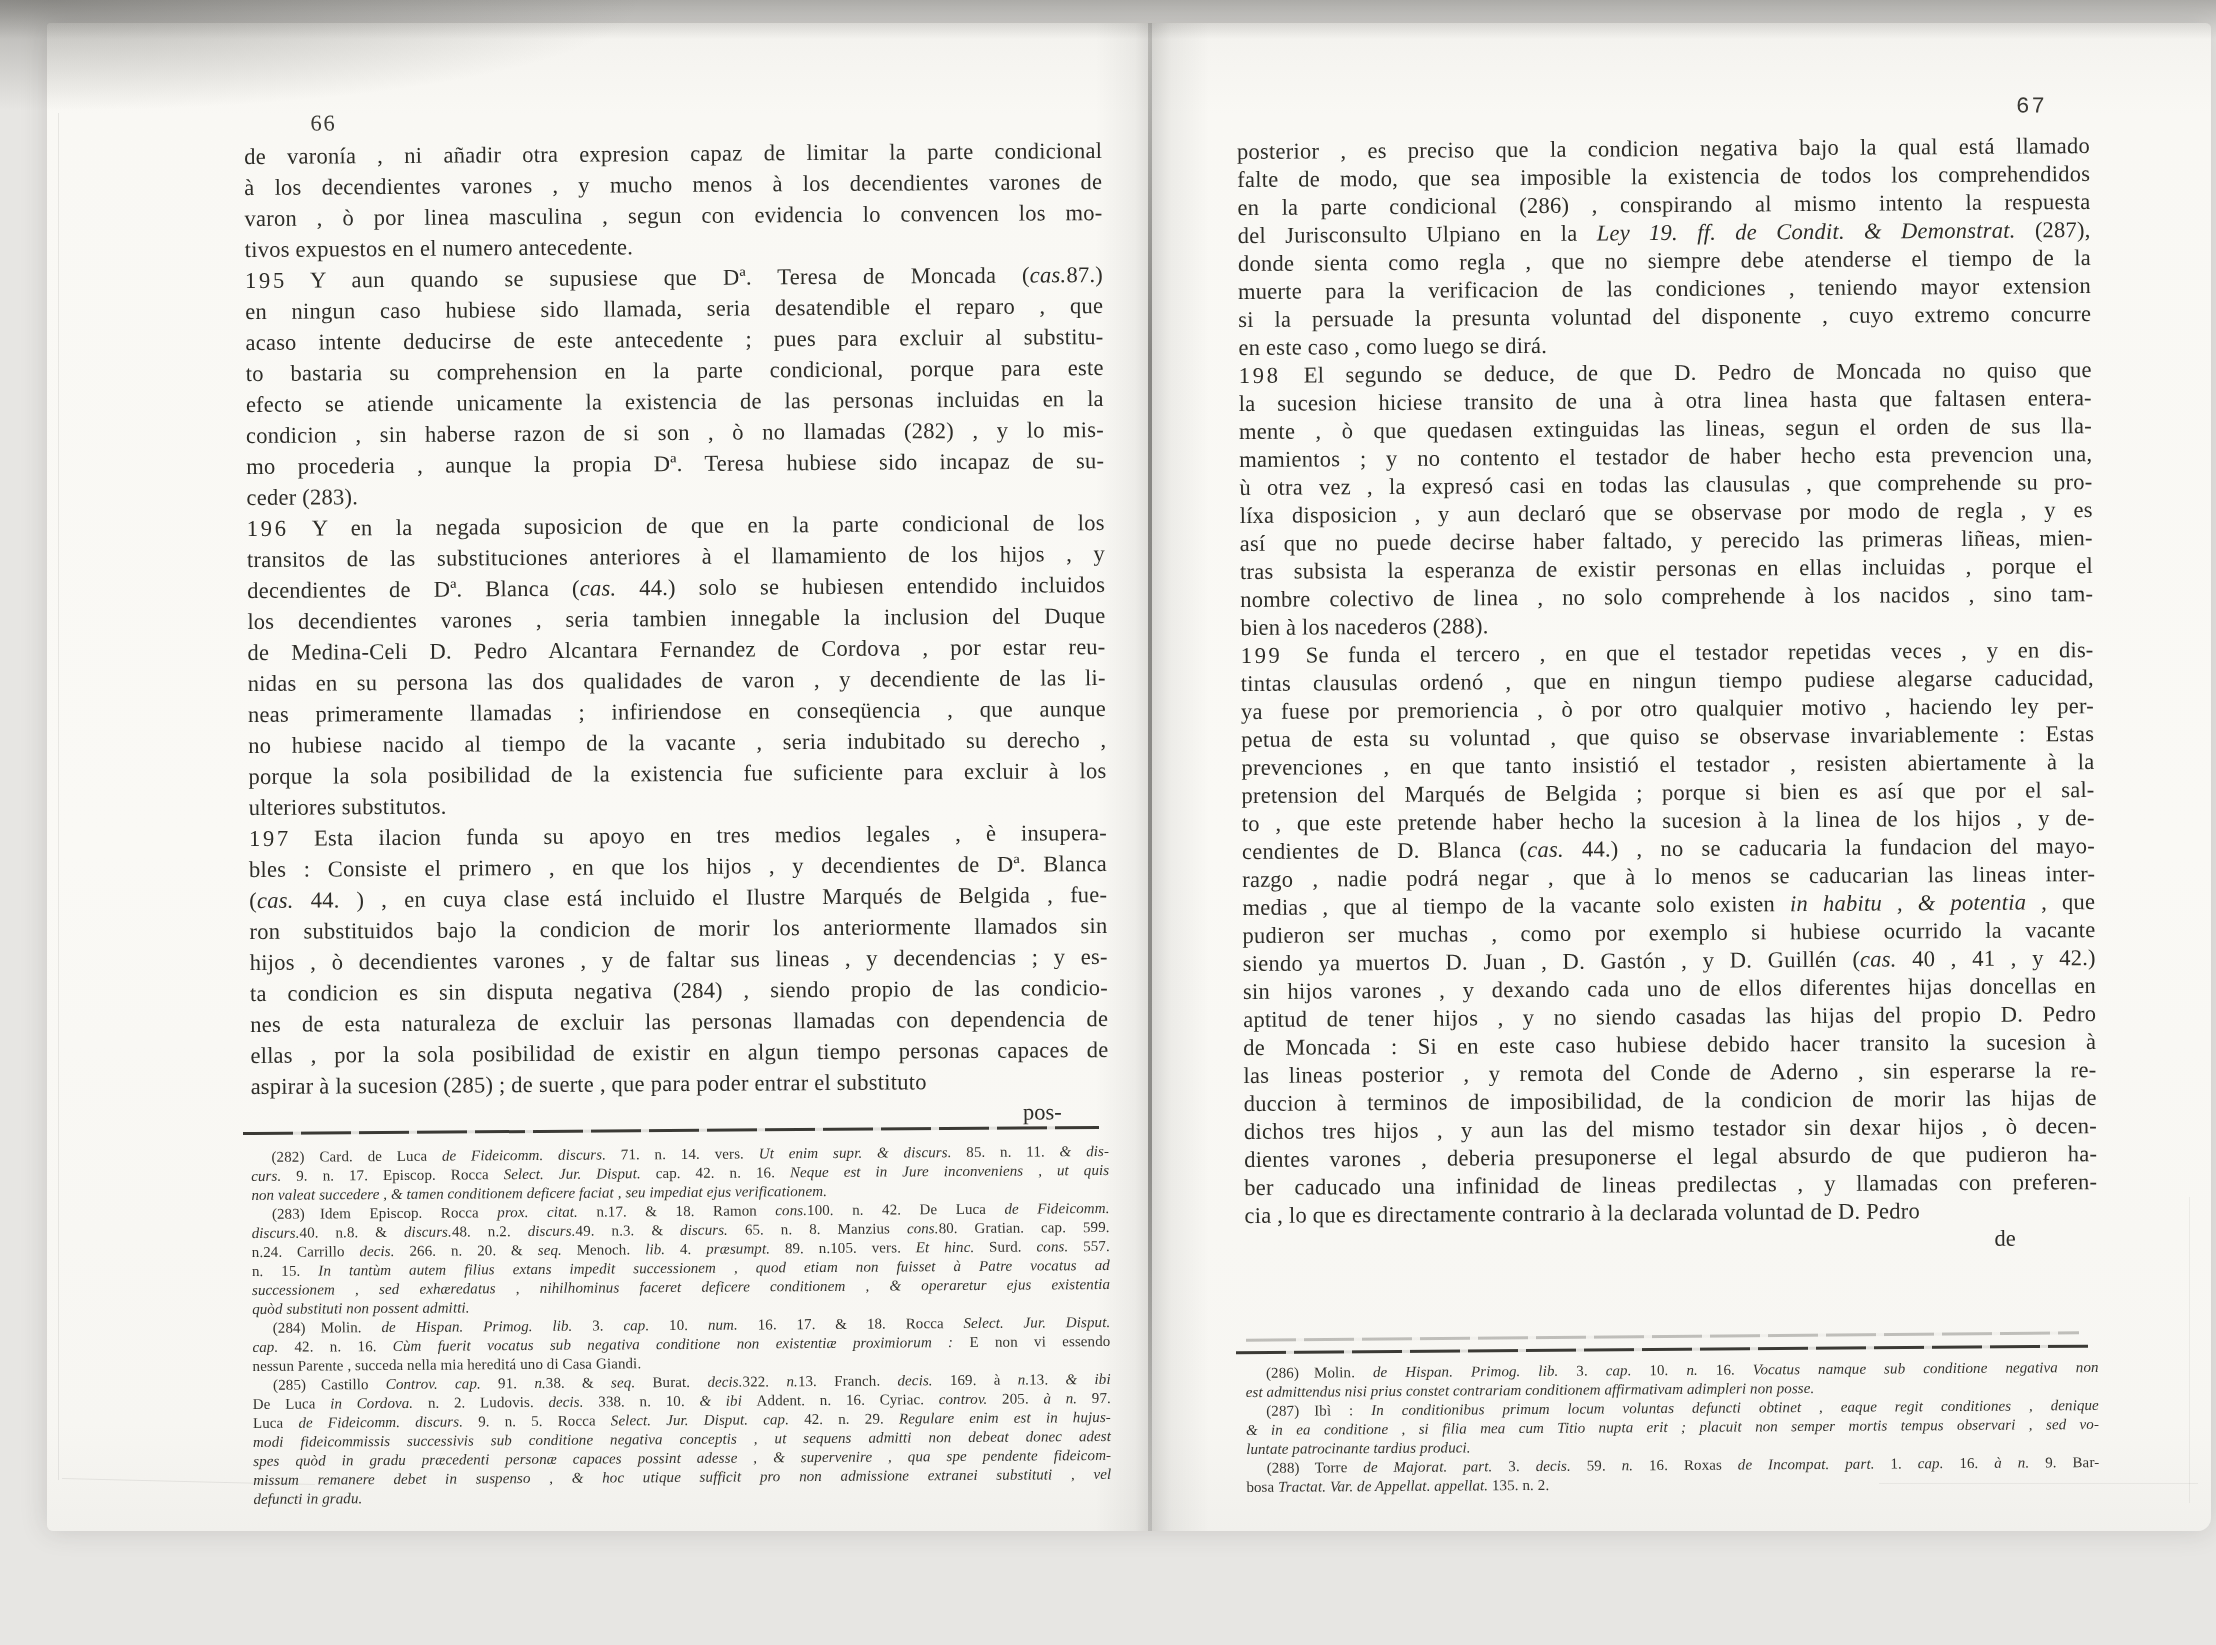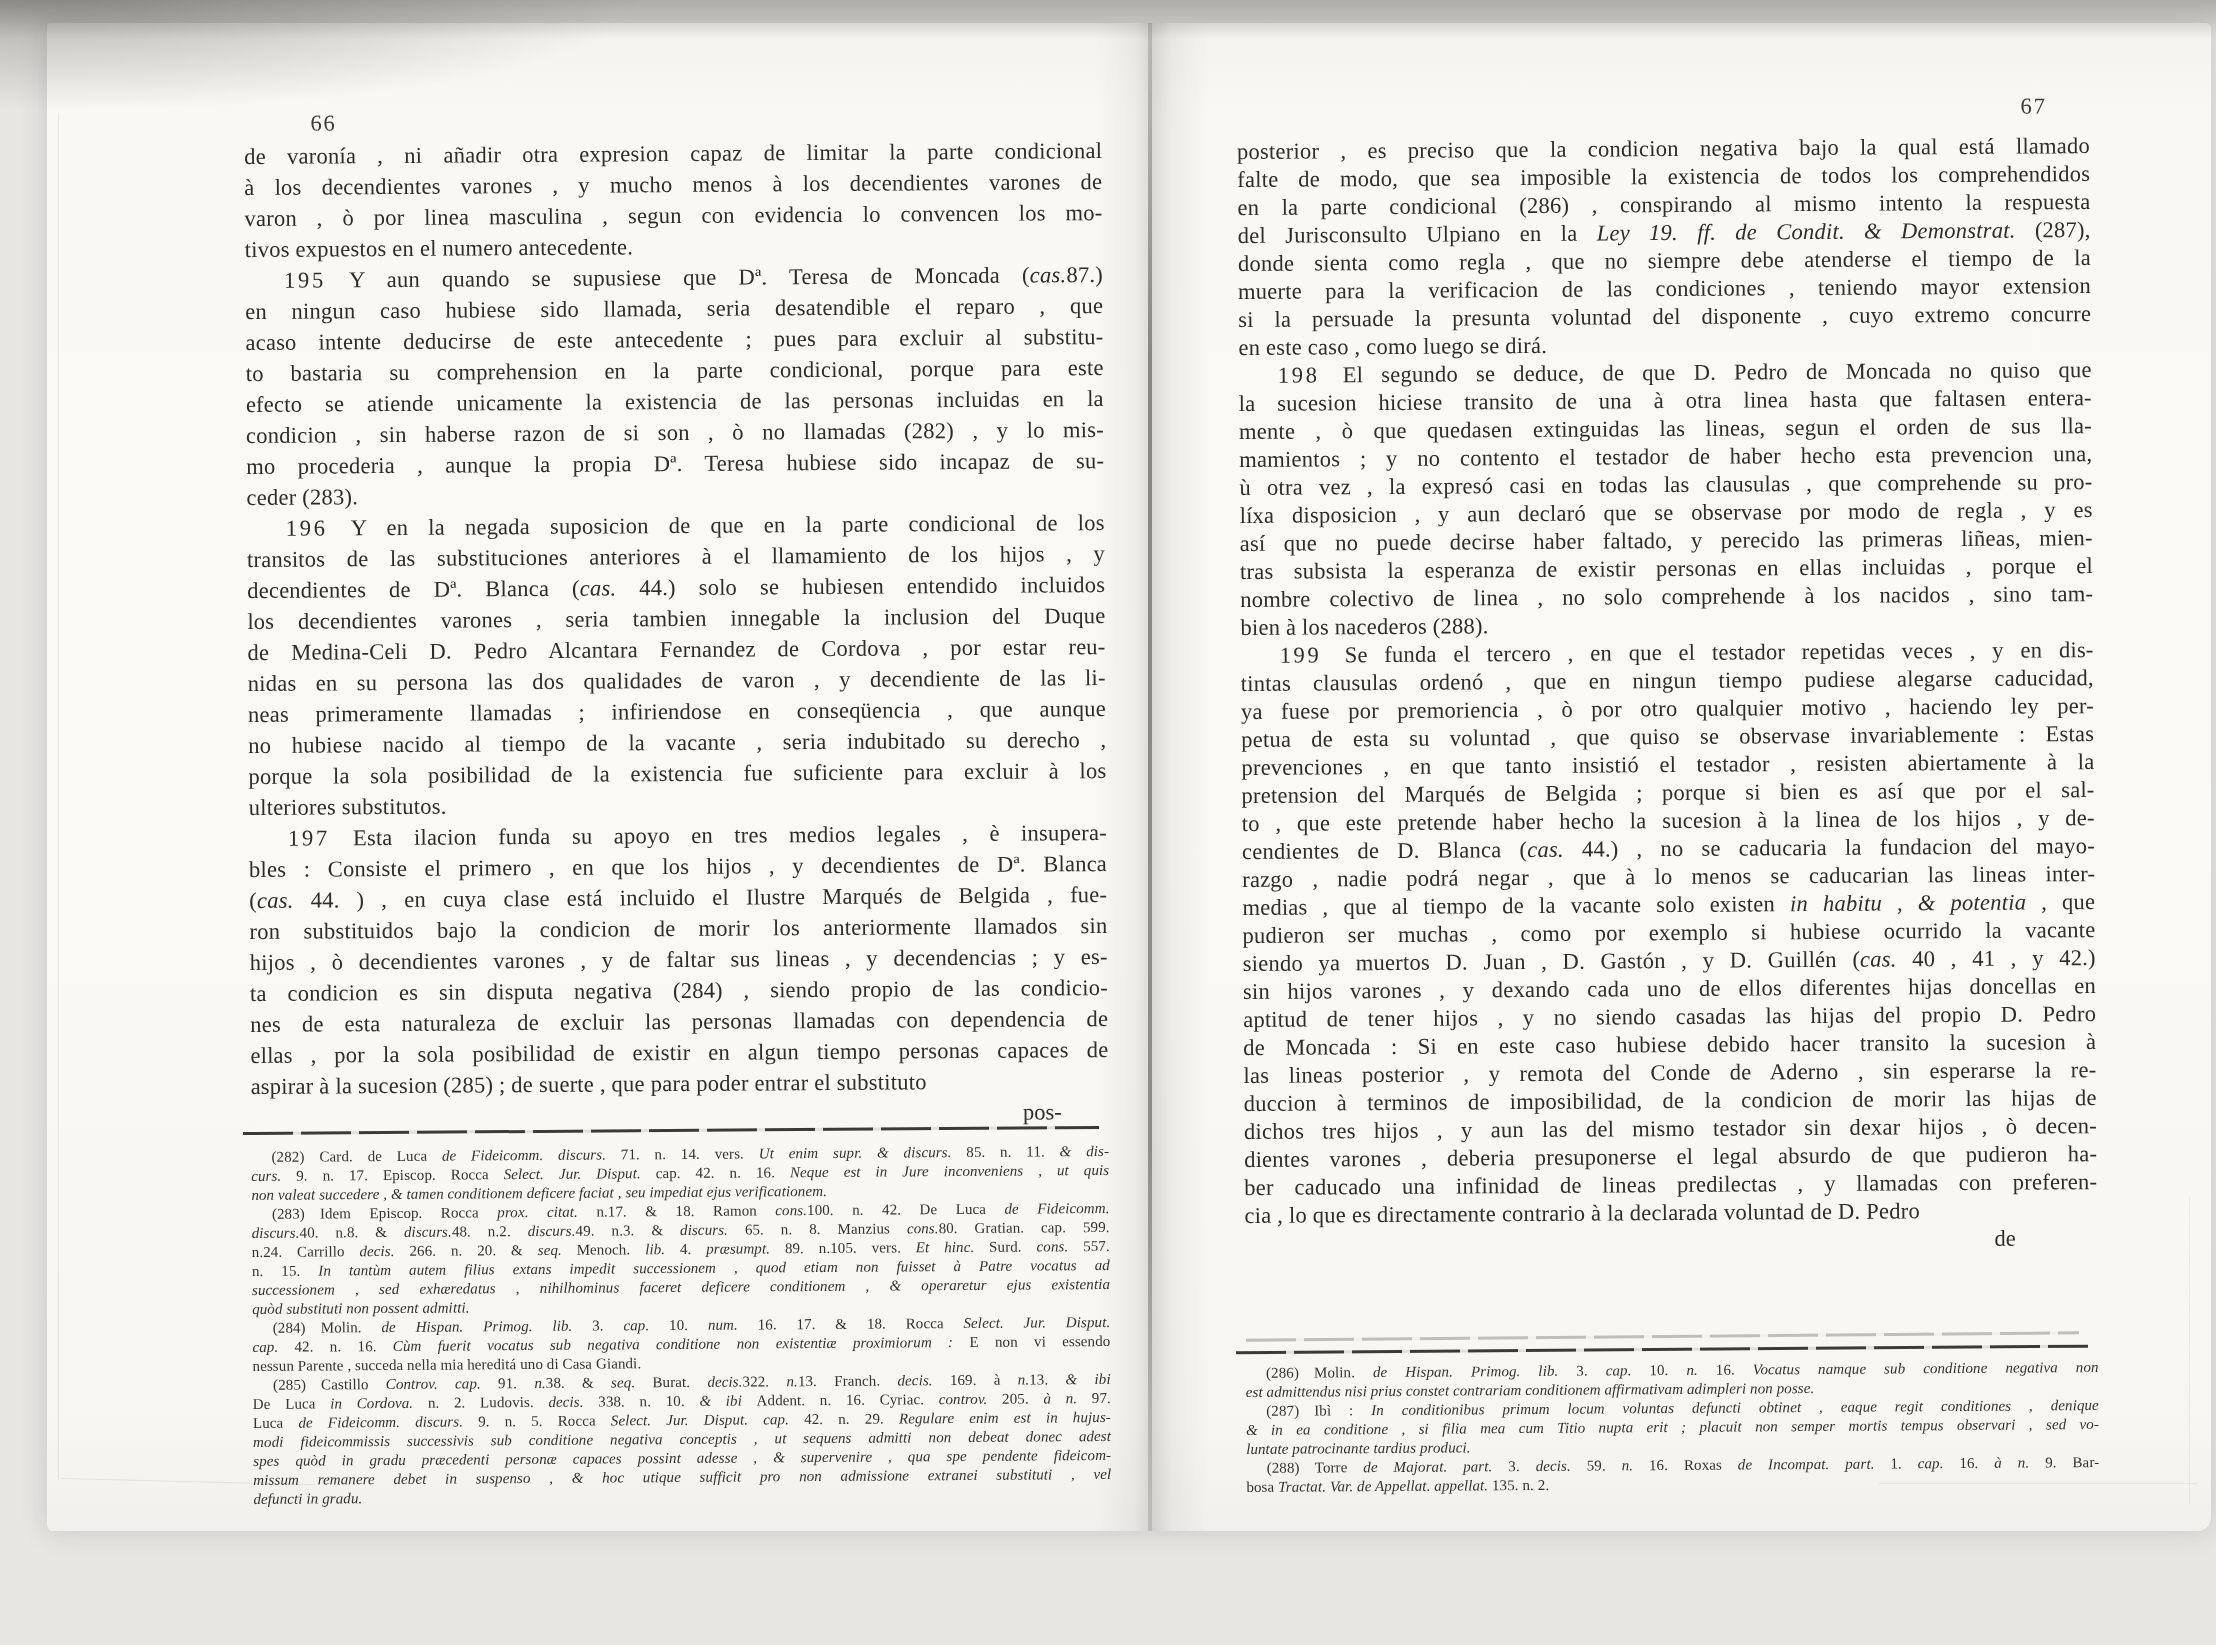--- a/index.html
+++ b/index.html
@@ -23,31 +23,31 @@
   #edge-bottom{left:62px;top:1481px;width:253px;height:1.3px;transform:rotate(1.4deg);}
   #edge-right{left:2189px;top:1197px;width:0.9px;height:306px;background:rgba(0,0,0,.05);}
   #edge-bottom-right{left:1879px;top:1483px;width:319px;height:0.9px;background:rgba(0,0,0,.05);}
 
   
   .page{position:absolute;top:0;height:1645px;transform:rotate(-0.4deg);transform-origin:0 0;}
   #page-left {left:243px;width:858px;--lh:31px;--fnlh:19px;}
   #page-right{left:1236px;width:853px;--lh:28px;--fnlh:19px;}
   .pagenum{position:absolute;font-size:22.6px;color:#3c3b36;letter-spacing:1.8px;}
   #page-left .pagenum{left:26.6px;top:111px;margin-left:40px;}
-  #page-right .pagenum{right:43px;top:99px;}
+  #page-right .pagenum{right:43px;top:99px;font-family:Liberation Mono, monospace;}
   .main,.fnblock{position:absolute;left:0;right:0;}
   #page-left  .main{top:141px;}
   #page-right .main{top:138px;}
   #page-left  .fnblock{top:1148px;}
   #page-right .fnblock{top:1364px;}
 
   .line{height:var(--lh);line-height:var(--lh);font-size:22.6px;color:#2e2d28;
         text-align:justify;text-align-last:justify;letter-spacing:0.2px;}
   .line.last{text-align-last:left;}
-  .pnum{display:inline-block;margin-left:39px;margin-right:23px;letter-spacing:2.7px;font-family:Liberation Serif, serif;}
+  .pnum{display:inline-block;margin-right:23px;letter-spacing:2.7px;font-family:Liberation Serif, serif;}
   .it{font-style:italic;}
   .seg-n{margin-right:15px;}
 
   .fn-line{height:var(--fnlh);line-height:var(--fnlh);font-size:15px;color:#34332e;
         text-align:justify;text-align-last:justify;letter-spacing:0.1px;}
   .fn-line.first{text-indent:20.4px;}
   .fn-line.last{text-align-last:left;}
 
   .catchword{height:var(--lh);line-height:var(--lh);font-size:22.6px;color:#2e2d28;text-align:right;}
   #page-left  .catchword{padding-right:47px;}

